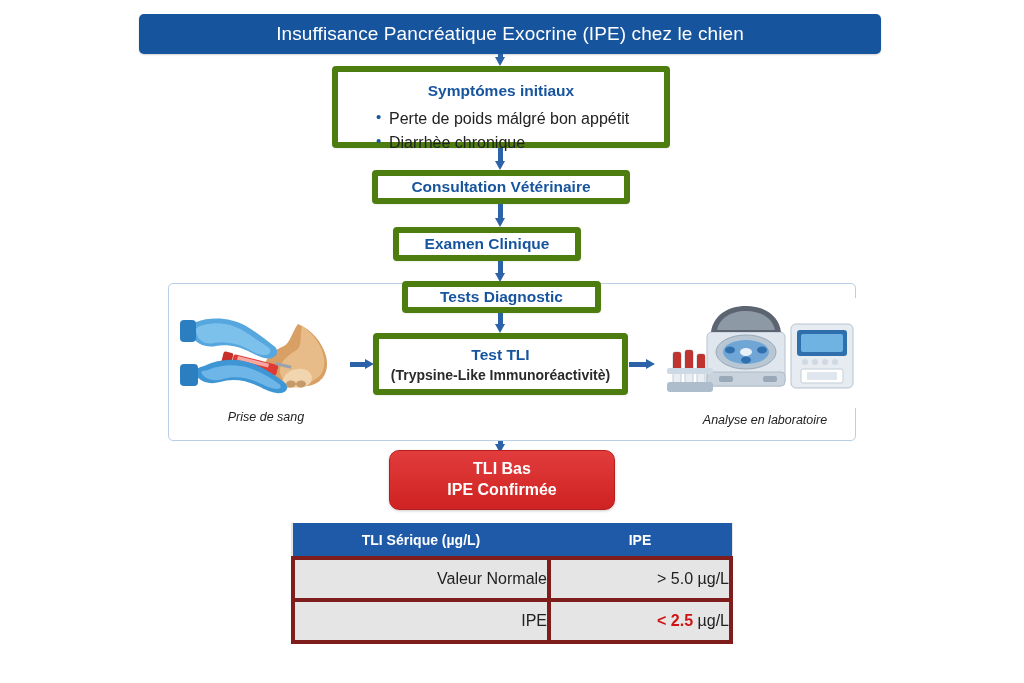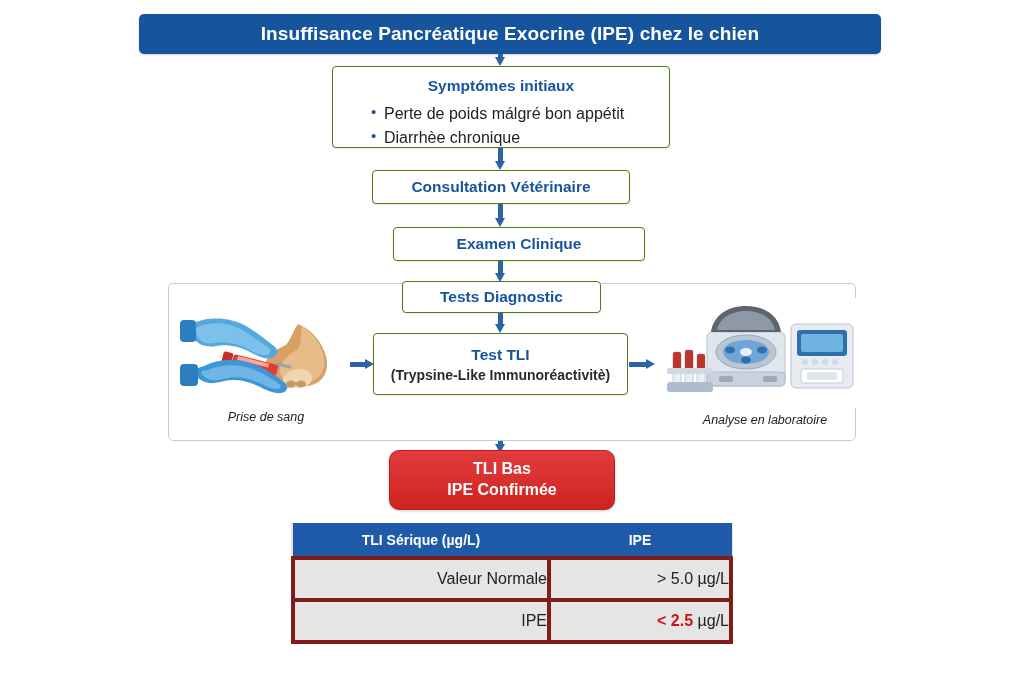--- a/index.html
+++ b/index.html
@@ -29,30 +29,30 @@
     top: 14px;
     width: 742px;
     height: 40px;
     background: #17549e;
     border-radius: 5px;
     display: flex;
     align-items: center;
     justify-content: center;
     color: #ffffff;
     font-size: 19px;
-    font-weight: bold;
+    font-weight: normal;
     letter-spacing: 0.1px;
     box-shadow: 0 1px 2px rgba(0,0,0,0.18);
   }
 
   
   .box {
     position: absolute;
     background: #ffffff;
-    border: 1px solid #4d7c0f;
+    border: 6px solid #4d7c0f;
     border-radius: 4px;
     box-sizing: border-box;
     display: flex;
     flex-direction: column;
     align-items: center;
     justify-content: center;
     color: #17549e;
     box-shadow: 0 1px 2px rgba(0,0,0,0.07);
   }
   .box-title {
@@ -104,21 +104,21 @@
 
   #consult-box {
     left: 372px;
     top: 170px;
     width: 258px;
     height: 34px;
   }
   #exam-box {
     left: 393px;
     top: 227px;
-    width: 252px;
+    width: 188px;
     height: 34px;
   }
   #tests-box {
     left: 402px;
     top: 281px;
     width: 199px;
     height: 32px;
     z-index: 4;
   }
   #tli-box {

